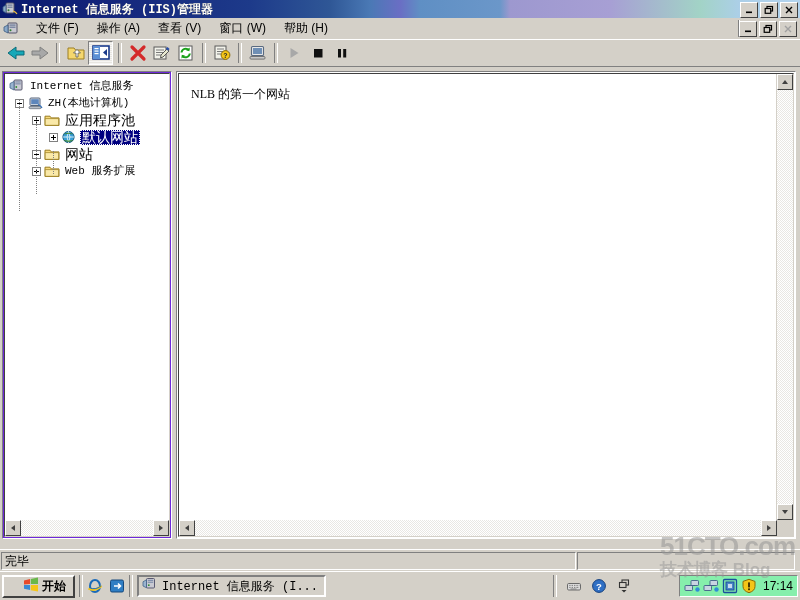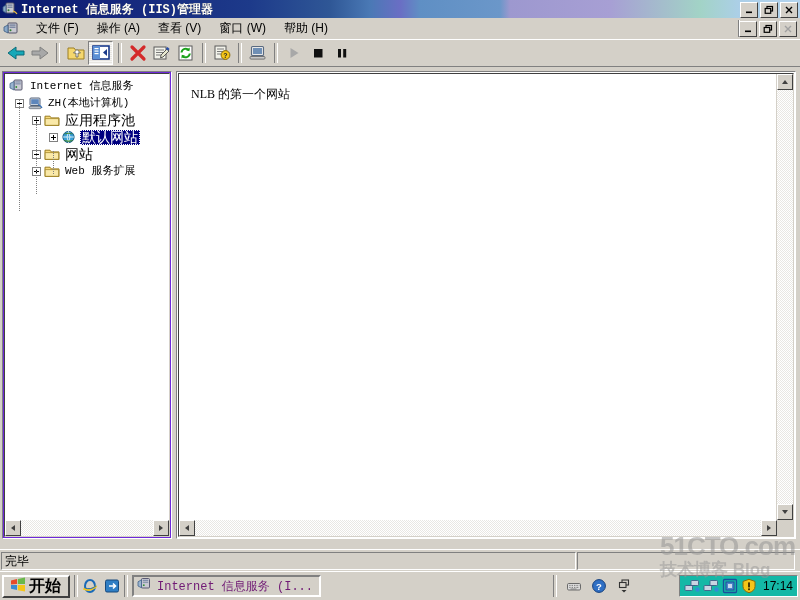--- a/index.html
+++ b/index.html
@@ -357,58 +357,58 @@
     width: 800px; height: 29px;
     background: #d4d0c8;
     border-top: 1px solid #ffffff;
     display: flex;
     align-items: center;
     box-sizing: border-box;
   }
   .start-btn {
     margin-left: 2px;
     height: 23px;
-    padding: 0 7px 0 6px;
+    padding: 0 7px 0 19px;
     background: #d4d0c8;
     border: 2px solid;
     border-color: #ffffff #404040 #404040 #ffffff;
     display: flex; align-items: center; gap: 3px;
     font-weight: bold;
-    font-size: 16px;
+    font-size: 12px;
     color: #000;
     box-sizing: border-box;
   }
   .tb-sep {
     width: 2px; height: 22px;
     border-left: 1px solid #808080;
     border-right: 1px solid #ffffff;
     margin: 0 4px;
   }
   .quick-launch { display: flex; align-items: center; gap: 6px; }
   .ql-icon { width: 16px; height: 16px; position: relative; }
   .task-btn {
     height: 22px;
     min-width: 160px;
     padding: 0 6px 0 3px;
     background: #d4d0c8;
     border: 2px solid;
     border-color: #808080 #ffffff #ffffff #808080;
     display: flex; align-items: center; gap: 4px;
     font-size: 12px;
-    color: #701a75;
+    color: #000000;
     box-sizing: border-box;
     font-family: "Liberation Mono", monospace;
     white-space: nowrap;
     overflow: hidden;
   }
   .tray {
     position: absolute;
     right: 2px; top: 3px;
     height: 22px;
-    background: #14b8a6;
+    background: #86efac;
     border: 1px solid;
     border-color: #808080 #ffffff #ffffff #808080;
     display: flex; align-items: center;
     gap: 3px;
     padding: 0 4px;
     box-sizing: border-box;
   }
   .tray-icon { width: 16px; height: 16px; position: relative; }
   .tray-clock {
     font-size: 12px; color: #000; margin-left: 3px;

